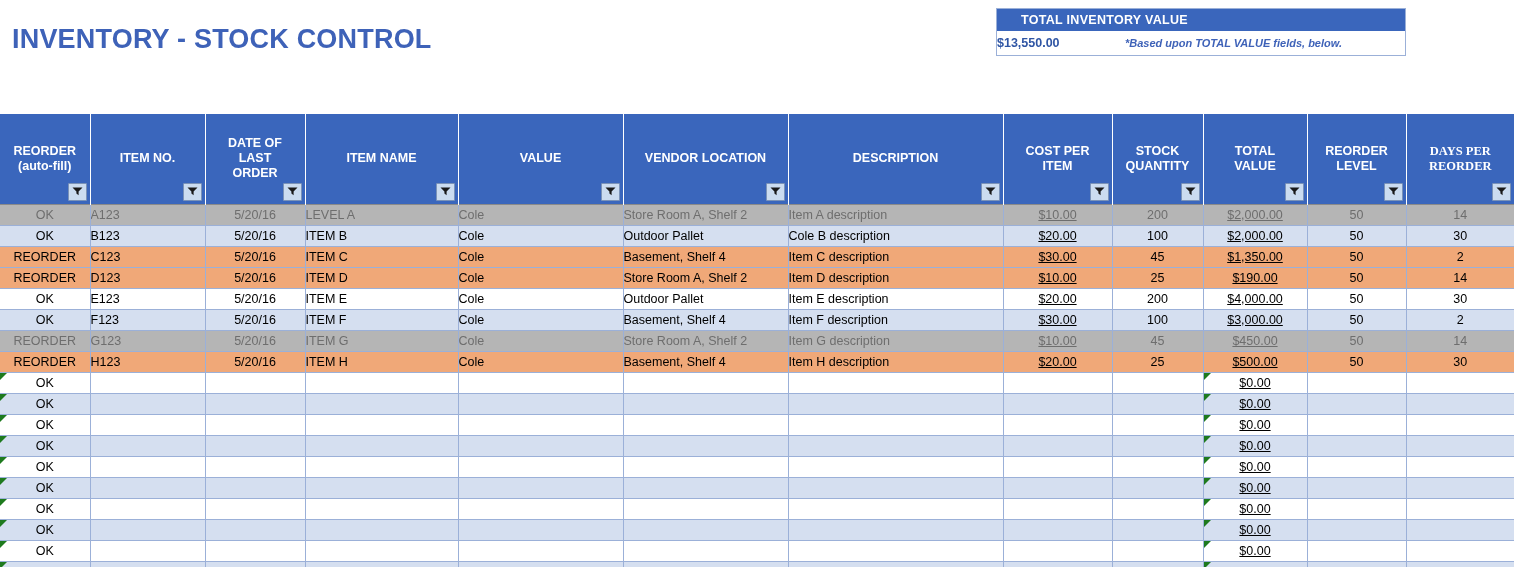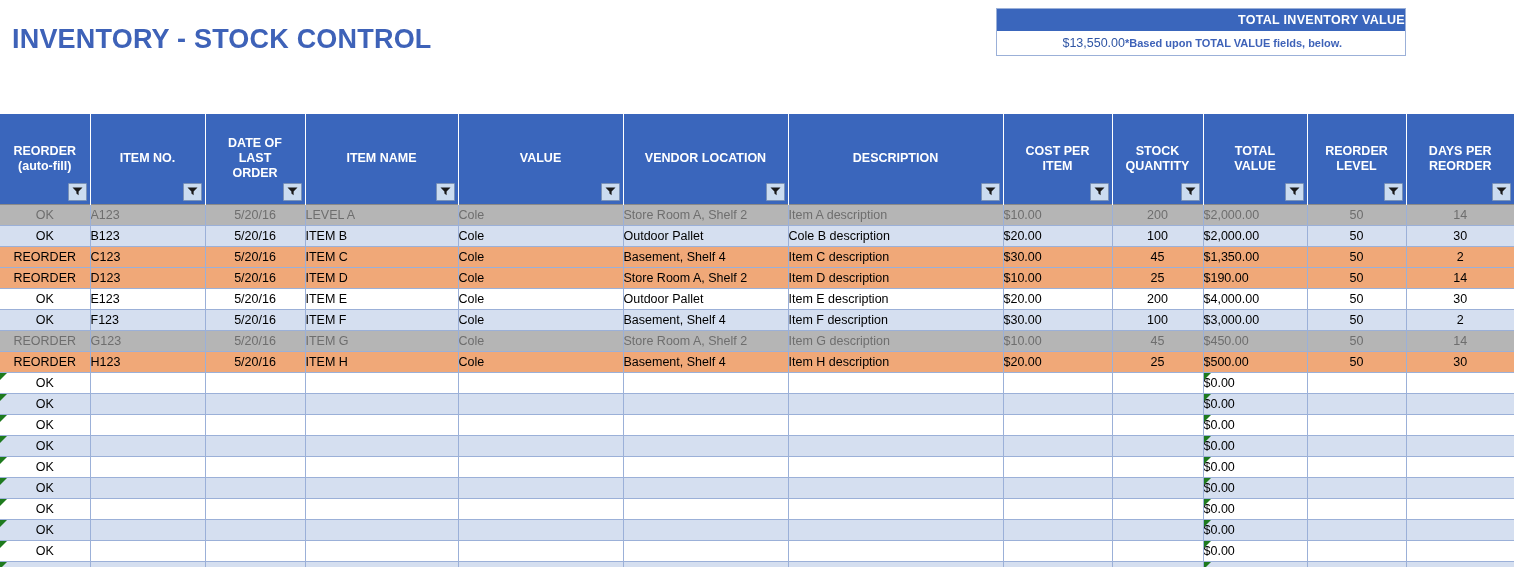--- a/index.html
+++ b/index.html
@@ -16,31 +16,31 @@
   .title{
     position:absolute;left:12px;top:24px;
     font-size:27px;font-weight:bold;color:#3E62B8;
     letter-spacing:.2px;white-space:nowrap;
   }
   .tiv-box{
     position:absolute;left:996px;top:8px;width:410px;
     border:1px solid #9BB0D8;background:#ffffff;box-sizing:border-box;
   }
   .tiv-head{
-    background:#3A66BC;color:#ffffff;text-align:right;
+    background:#3A66BC;color:#ffffff;text-align:left;
     font-size:12.5px;font-weight:bold;letter-spacing:.3px;
-    line-height:22px;height:22px;
+    line-height:22px;height:22px;padding-left:24px;
   }
   .tiv-body{height:24px;display:flex;align-items:center;}
   .tiv-amount{
-    width:128px;text-align:right;color:#2F55A4;
-    font-size:12.5px;font-weight:normal;
+    width:128px;text-align:left;color:#2F55A4;
+    font-size:12.5px;font-weight:bold;
   }
   .tiv-note{
-    color:#3E62B8;font-size:11px;font-weight:bold;
+    color:#3E62B8;font-size:11px;font-style:italic;font-weight:bold;
     white-space:nowrap;
   }
 
   
   table.grid{
     border-collapse:collapse;table-layout:fixed;width:1514px;
     font-size:12.5px;color:#000000;margin-top:36px;
   }
   table.grid td,table.grid th{
     padding:0;margin:0;overflow:hidden;white-space:nowrap;
@@ -48,21 +48,21 @@
   }
 
   
   thead th{
     background:#3A66BC;color:#ffffff;font-weight:bold;
     font-size:12.5px;text-align:center;vertical-align:middle;
     height:90px;border-right:1px solid #ffffff;
     position:relative;line-height:15px;
     padding-bottom:14px;
   }
-  thead th:last-child{border-right:none;}
+  thead th:last-child{border-right:none;font-family:Liberation Serif, serif;}
   .hlabel{display:block;padding:0 3px;}
   .filter{
     position:absolute;right:3px;bottom:3px;
     width:17px;height:16px;background:#CBDCF0;
     border:1px solid #7B93B8;border-radius:1px;
     display:flex;align-items:center;justify-content:center;
   }
   .filter svg{display:block;}
 
   
@@ -70,21 +70,21 @@
     height:20px;line-height:20px;
     border-right:1px solid #9BB0D8;
     border-bottom:1px solid #9BB0D8;
     position:relative;
   }
   tbody td:last-child{border-right:none;text-align:center;}
   tbody tr:first-child td{border-top:1px solid #8A8A8A;}
 
   .c-left{text-align:left;padding-left:5px;}
   .c-center{text-align:center;}
-  .c-right{text-align:left;padding-right:5px;}
+  .c-right{text-align:center;padding-right:5px;text-decoration:underline;}
 
   
   tr.r-white  td{background:#ffffff;}
   tr.r-band   td{background:#D5DFF0;}
   tr.r-orange td{background:#F0A878;}
   tr.r-gray   td{background:#B5B5B5;color:#6E6E6E;}
   tr.r-gray td.c-left,tr.r-gray td.c-center,tr.r-gray td.c-right{color:#6E6E6E;}
 
   
   .cmt::before{

